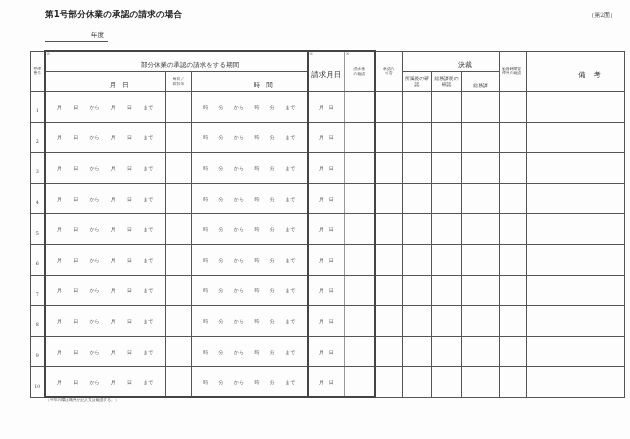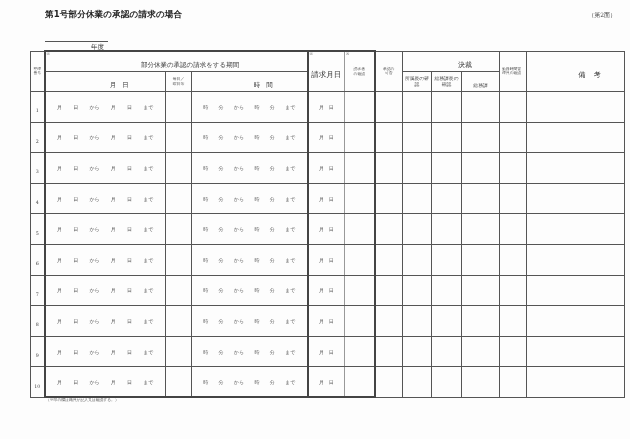--- a/index.html
+++ b/index.html
@@ -1,21 +1,21 @@
 <!DOCTYPE html>
 <html><head>
 <meta charset="utf-8">
 <style>
   * { box-sizing: border-box; margin: 0; padding: 0; }
   html, body { width: 630px; height: 439px; background: #fdfdfd; overflow: hidden; }
   body { position: relative; font-family: "DejaVu Serif", "Liberation Serif", serif; color: #333; }
   .title { position: absolute; left: 45px; top: 9px; font-family: "DejaVu Sans", "Liberation Sans", sans-serif; font-weight: bold; font-size: 8.5px; color: #222; letter-spacing: 0.2px; }
   .page-no { position: absolute; right: 14px; top: 11px; font-size: 6px; color: #444; }
   .year-wrap { position: absolute; left: 45px; top: 30px; width: 63px; height: 12px; border-bottom: 1.5px solid #555; }
-  .year-label { position: absolute; left: 46px; top: 13px; font-size: 6.5px; color: #333; }
+  .year-label { position: absolute; left: 46px; top: 1px; font-size: 6.5px; color: #333; }
   .footnote { position: absolute; left: 46px; top: 397px; font-size: 3.8px; color: #555; }
 
   table.form { position: absolute; left: 30px; top: 50px; border-collapse: collapse; table-layout: fixed; width: 594px; }
   table.form td, table.form th { border: 1px solid #555; font-weight: normal; text-align: center; vertical-align: middle; position: relative; padding: 0; overflow: hidden; }
   th.h1 { height: 12px; }
   th.h2 { height: 20px; }
   td.row { height: 30.6px; }
   .mark { position: absolute; left: 1px; top: -1px; font-size: 4px; color: #555; line-height: 6px; }
   .xs { font-size: 3.8px; line-height: 4.5px; color: #555; }
   .sm { font-size: 5px; line-height: 6px; color: #444; }

